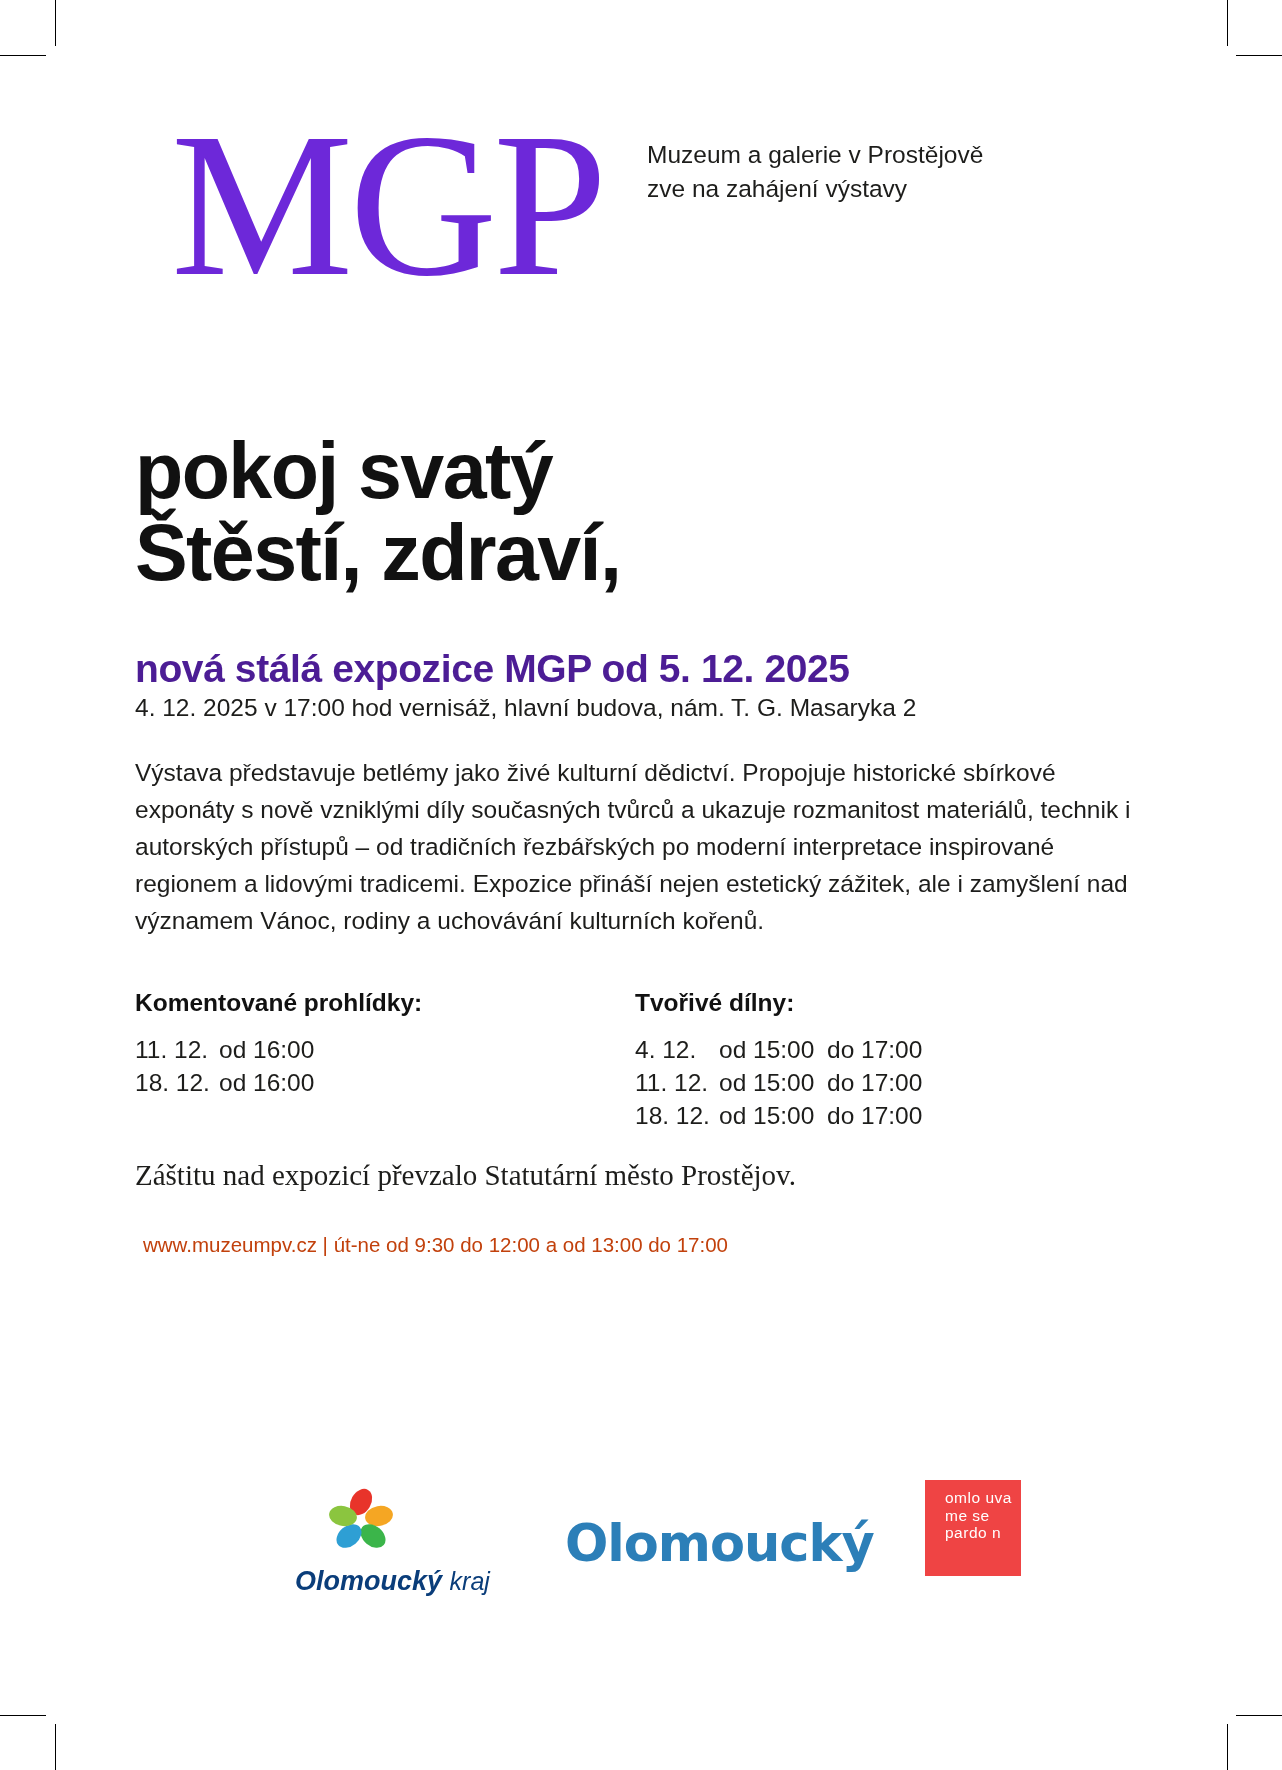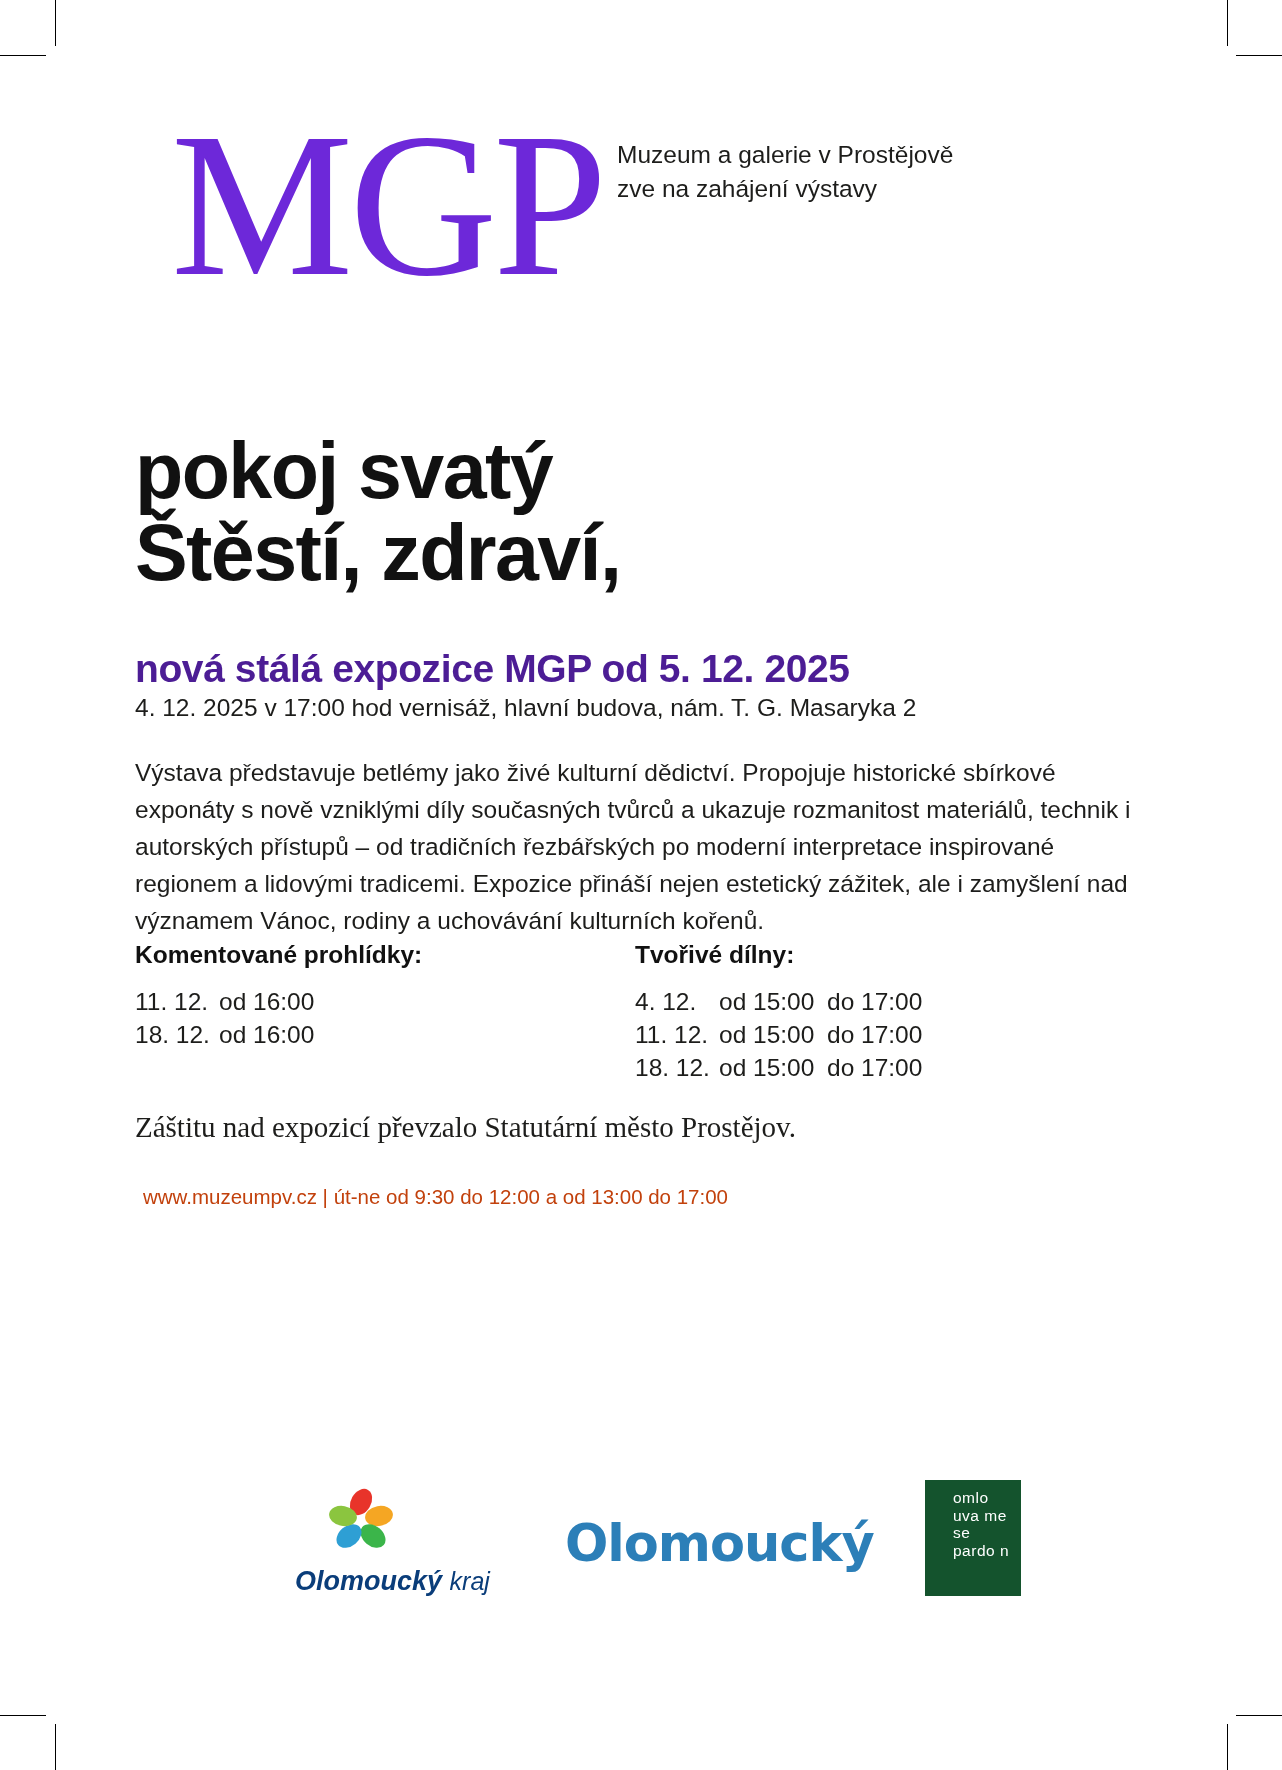--- a/index.html
+++ b/index.html
@@ -44,21 +44,21 @@
     font-family: "Liberation Serif", serif;
     font-size: 205px;
     line-height: 205px;
     letter-spacing: -4px;
     color: #6d28d9;
     font-weight: 400;
     margin-left: 36px;
   }
   .header-text {
     position: absolute;
-    left: 482px;
+    left: 512px;
     top: 18px;
     font-size: 24.5px;
     line-height: 34px;
     color: #1d1d1b;
   }
 
   
   .title {
     margin-top: 110px;
     font-size: 79px;
@@ -85,20 +85,21 @@
   .perex {
     margin-top: 30px;
     font-size: 24.5px;
     line-height: 37px;
     color: #1d1d1b;
     max-width: 1000px;
   }
 
   
   .programme {
+    margin-top: 48px;
     display: flex;
   }
   .col-left { width: 500px; }
   .col-right { width: 500px; }
   .col-head {
     font-size: 24.5px;
     line-height: 32px;
     font-weight: bold;
     color: #111;
     margin-bottom: 14px;
@@ -170,27 +171,27 @@
     letter-spacing: -1px;
     color: #2c7fb8;
     font-family: "DejaVu Sans", sans-serif;
   }
 
   .logo-omluva {
     position: absolute;
     left: 790px;
     top: 10px;
     width: 96px;
-    height: 116px;
-    background: #14532d;
+    height: 96px;
+    background: #ef4444;
     color: #fff;
     font-size: 15.5px;
     line-height: 17.5px;
     letter-spacing: 0.5px;
-    padding: 9px 8px 0 28px;
+    padding: 9px 8px 0 20px;
     box-sizing: border-box;
     font-family: "Liberation Sans", sans-serif;
   }
 </style>
 </head>
 <body>
 
 <div class="crop v" style="left:55px;  top:0;"></div>
 <div class="crop h" style="left:0;     top:55px;"></div>
 <div class="crop v" style="left:1227px;top:0;"></div>

